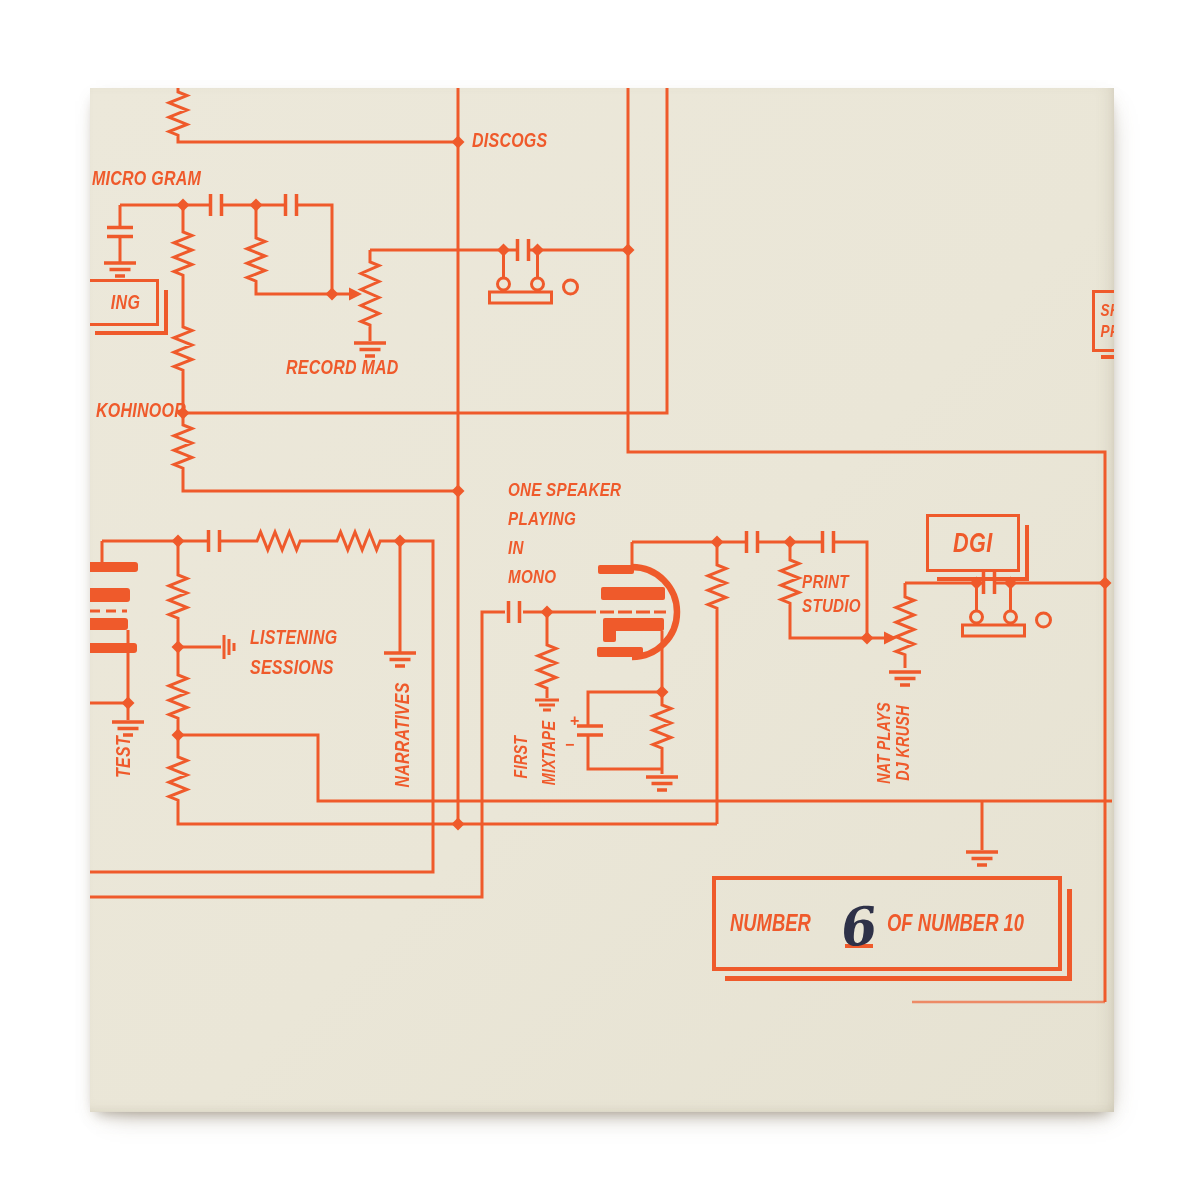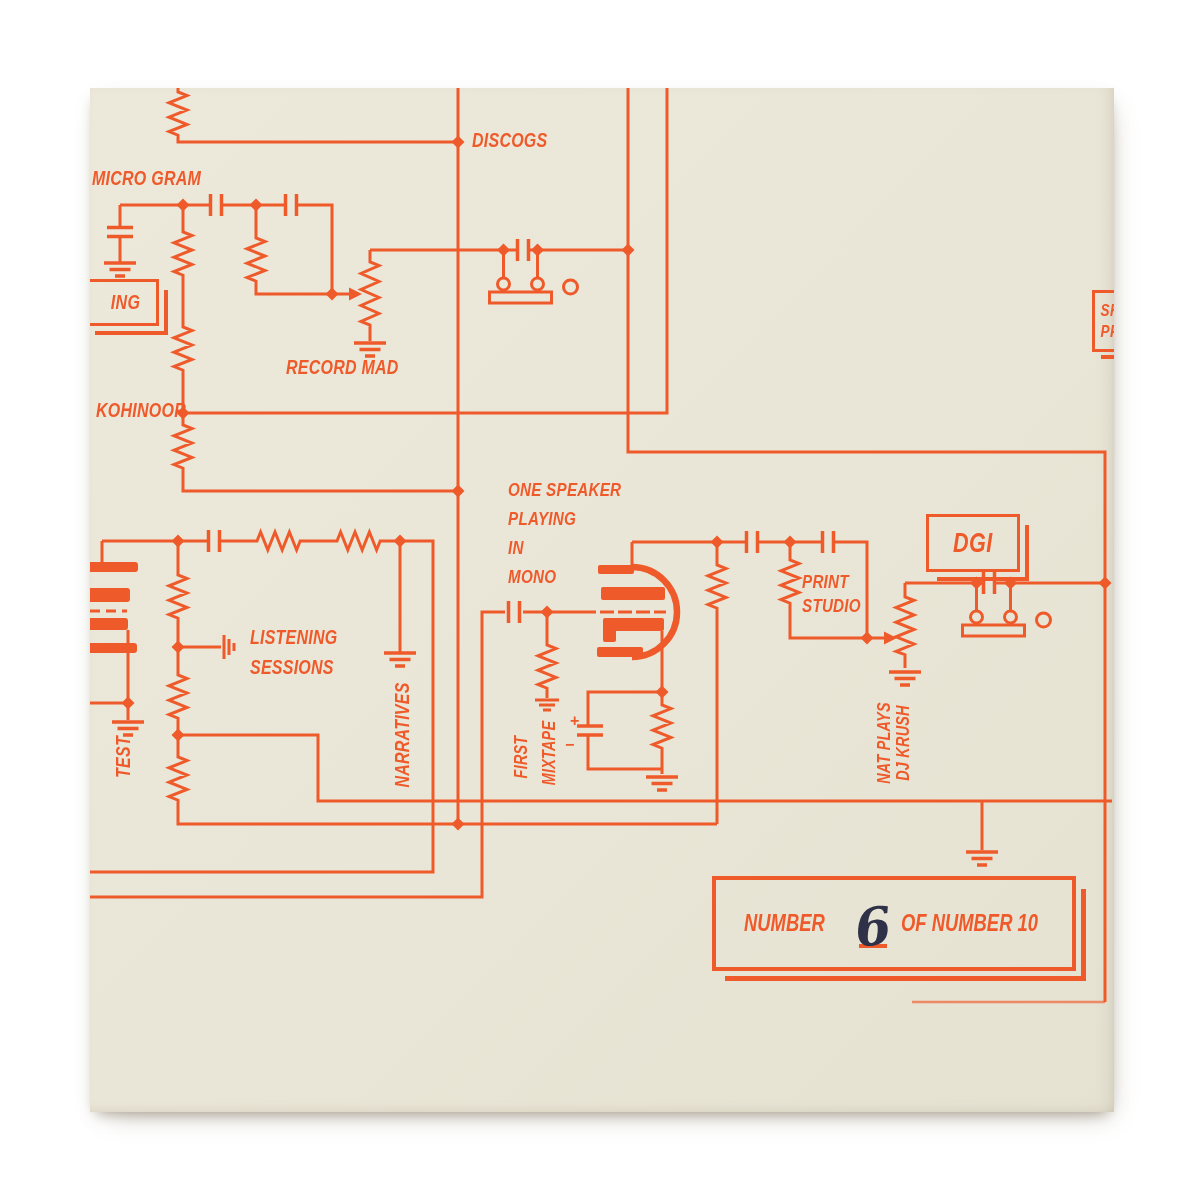--- a/index.html
+++ b/index.html
@@ -55,21 +55,21 @@
     border-right:4px solid var(--orange);border-bottom:4px solid var(--orange);
     pointer-events:none;
   }
   .obox .btxt{font-weight:700;font-style:italic;transform:scaleX(.8);white-space:nowrap;letter-spacing:.5px;}
   .skpr-box{justify-content:flex-start;}
   .skpr-box .btxt{transform:scaleX(.8);transform-origin:left center;padding-left:7px;line-height:1.25;}
   .skpr-box::after{left:6px;top:6px;}
   
   .number-box{
     position:absolute;border:4px solid var(--orange);
-    display:flex;align-items:center;gap:12px;padding-left:28px;
+    display:flex;align-items:center;gap:12px;padding-left:14px;
     color:var(--orange);
   }
   .number-box::after{
     content:"";position:absolute;left:9px;top:9px;width:100%;height:100%;
     border-right:5px solid var(--orange);border-bottom:5px solid var(--orange);
     pointer-events:none;
   }
   .number-box .etxt{font-weight:700;font-style:italic;font-size:23px;transform:scaleX(.8);transform-origin:left center;white-space:nowrap;}
   .blank{position:relative;width:64px;height:44px;border-bottom:4px solid var(--orange);margin:0 2px;}
   .six{

